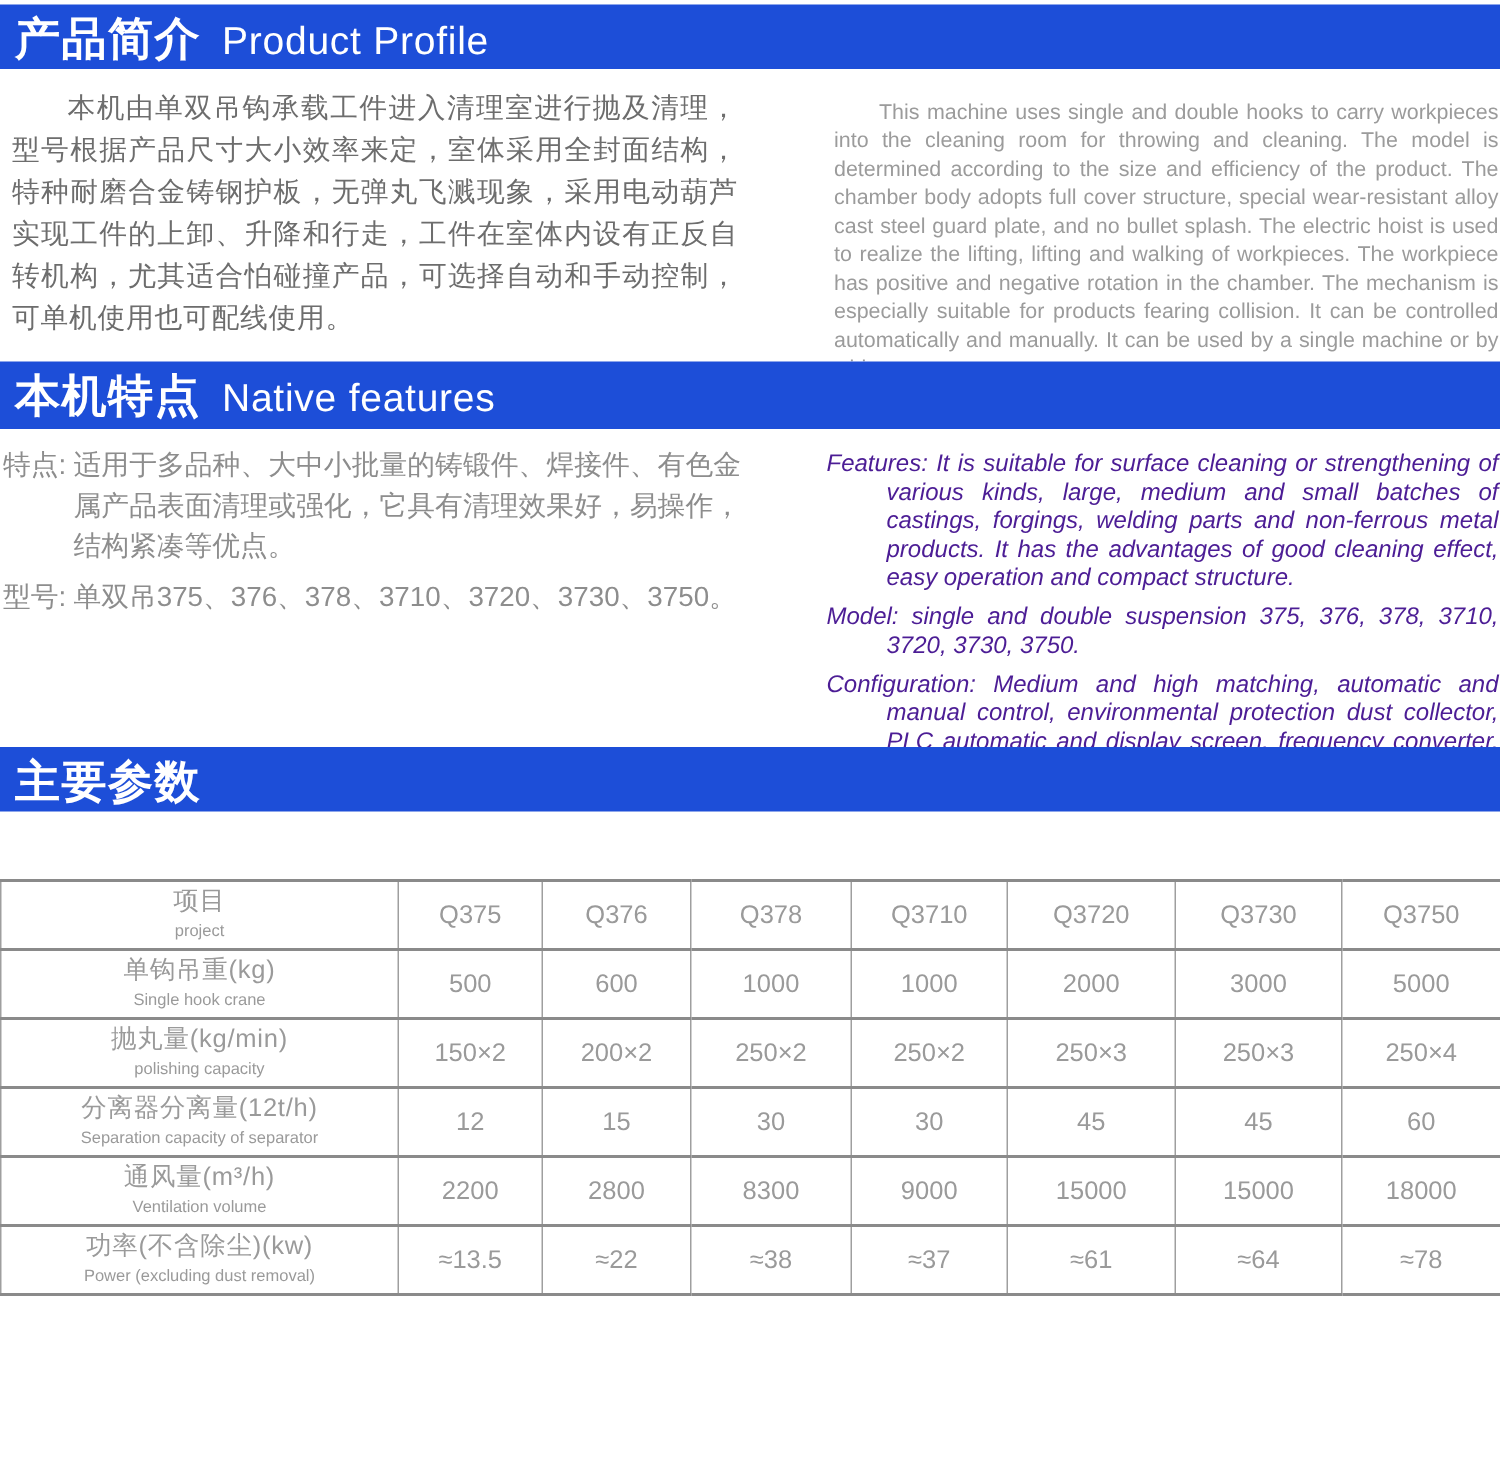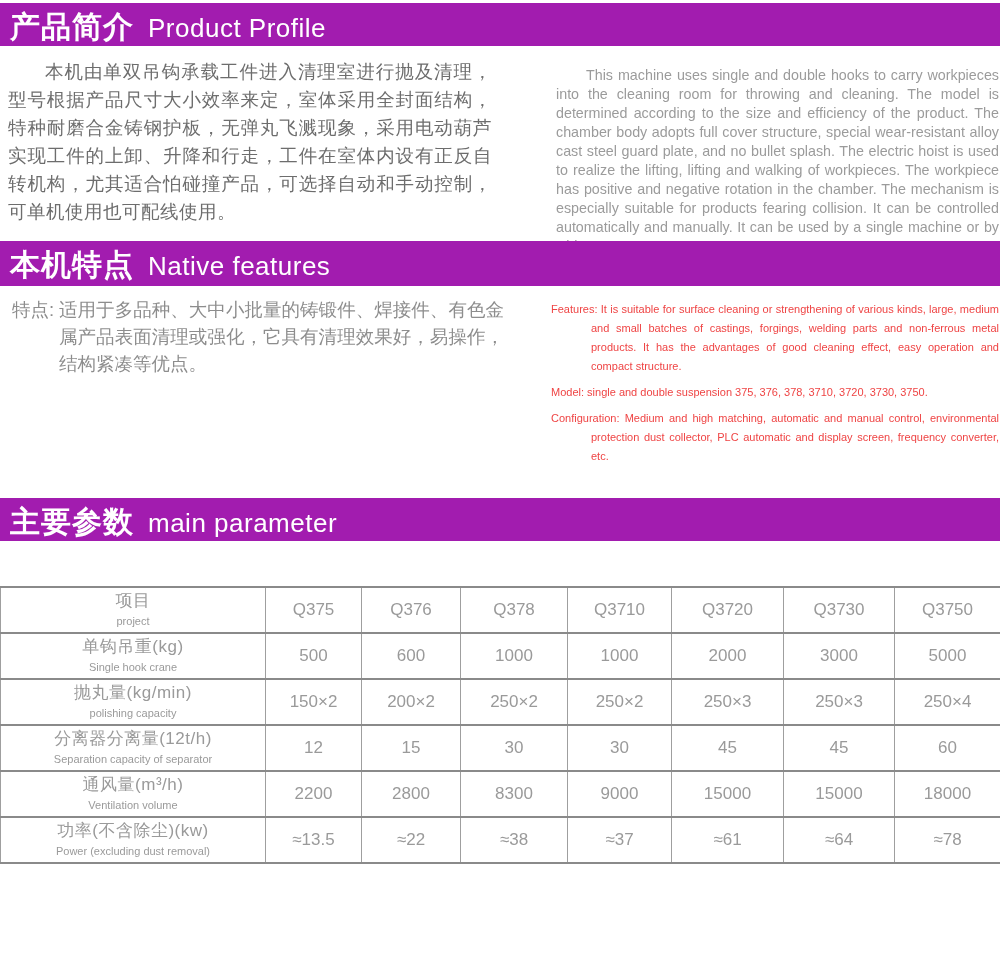--- a/index.html
+++ b/index.html
@@ -3,21 +3,21 @@
 <meta charset="utf-8">
 <style>
   html,body{margin:0;padding:0;}
   body{
     width:1000px;height:979px;position:relative;background:#ffffff;
     font-family:"Liberation Sans","DejaVu Sans",sans-serif;
     -webkit-font-smoothing:antialiased;overflow:hidden;
   }
   
   .bar{
-    position:absolute;left:0;width:1000px;background:#a21caf;color:#ffffff;
+    position:absolute;left:0;width:1000px;background:#1d4ed8;color:#ffffff;
     display:flex;align-items:baseline;gap:14px;padding-left:10px;box-sizing:border-box;
   }
   .bar .zh-title{font-size:30px;font-weight:700;letter-spacing:1px;line-height:1;position:relative;top:9px;}
   .bar .en-title{font-size:26px;font-weight:400;letter-spacing:0.5px;line-height:1;position:relative;top:9px;}
   #bar1{top:3px;height:43px;}
   #bar2{top:241px;height:45px;}
   #bar3{top:498px;height:43px;}
 
   
   .zh-para{
@@ -25,30 +25,30 @@
     font-size:18.5px;line-height:28px;color:#6d6d6d;
     text-align:justify;text-indent:2em;letter-spacing:0.5px;
   }
   .en-para{
     position:absolute;top:66px;left:556px;width:443px;margin:0;
     font-size:14.3px;line-height:19px;color:#9b9b9b;
     text-align:justify;text-indent:30px;
   }
 
   
-  .zh-list{position:absolute;top:296px;left:12px;width:492px;}
+  .zh-list{position:absolute;top:296px;left:2px;width:492px;}
   .zh-item{
     position:relative;padding-left:47px;margin-bottom:7px;
     font-size:18.5px;line-height:27px;color:#8d8d8d;text-align:justify;
   }
   .zh-item .lbl{position:absolute;left:0;top:0;}
   .en-list{position:absolute;top:300px;left:551px;width:448px;}
   .en-item{
     padding-left:40px;text-indent:-40px;margin-bottom:7px;
-    font-size:11px;line-height:19px;color:#ef4444;text-align:justify;
+    font-size:16px;line-height:19px;color:#4c1d95;text-align:justify;font-style:italic;
   }
 
   
   .divider{position:absolute;top:505px;left:0;width:1000px;height:0;border-top:1px solid #c6c6c6;}
 
   
   .table-wrap{position:absolute;top:586px;left:0;width:1000px;}
   table.params{
     width:1000px;border-collapse:collapse;table-layout:fixed;
     color:#9a9a9a;
@@ -78,39 +78,41 @@
 
 <div id="bar2" class="bar">
   <span class="zh-title">本机特点</span>
   <span class="en-title">Native features</span>
 </div>
 
 <div class="zh-list">
   <div class="zh-item">
     <span class="lbl">特点:</span><span>适用于多品种、大中小批量的铸锻件、焊接件、有色金属产品表面清理或强化，它具有清理效果好，易操作，结构紧凑等优点。</span>
   </div>
+  <div class="zh-item">
+    <span class="lbl">型号:</span><span>单双吊375、376、378、3710、3720、3730、3750。</span>
+  </div>
 </div>
 
 <div class="en-list">
   <div class="en-item">
     <span>Features: </span><span>It is suitable for surface cleaning or strengthening of various kinds, large, medium and small batches of castings, forgings, welding parts and non-ferrous metal products. It has the advantages of good cleaning effect, easy operation and compact structure.</span>
   </div>
   <div class="en-item">
     <span>Model: </span><span>single and double suspension 375, 376, 378, 3710, 3720, 3730, 3750.</span>
   </div>
   <div class="en-item">
     <span>Configuration: </span><span>Medium and high matching, automatic and manual control, environmental protection dust collector, PLC automatic and display screen, frequency converter, etc.</span>
   </div>
 </div>
 
 <div class="divider"></div>
 
 <div id="bar3" class="bar">
   <span class="zh-title">主要参数</span>
-  <span class="en-title">main parameter</span>
 </div>
 
 <div class="table-wrap">
 <table class="params">
   <colgroup>
     <col class="c0">
         <col class="c1">
         <col class="c2">
         <col class="c3">
     <col class="c4">

